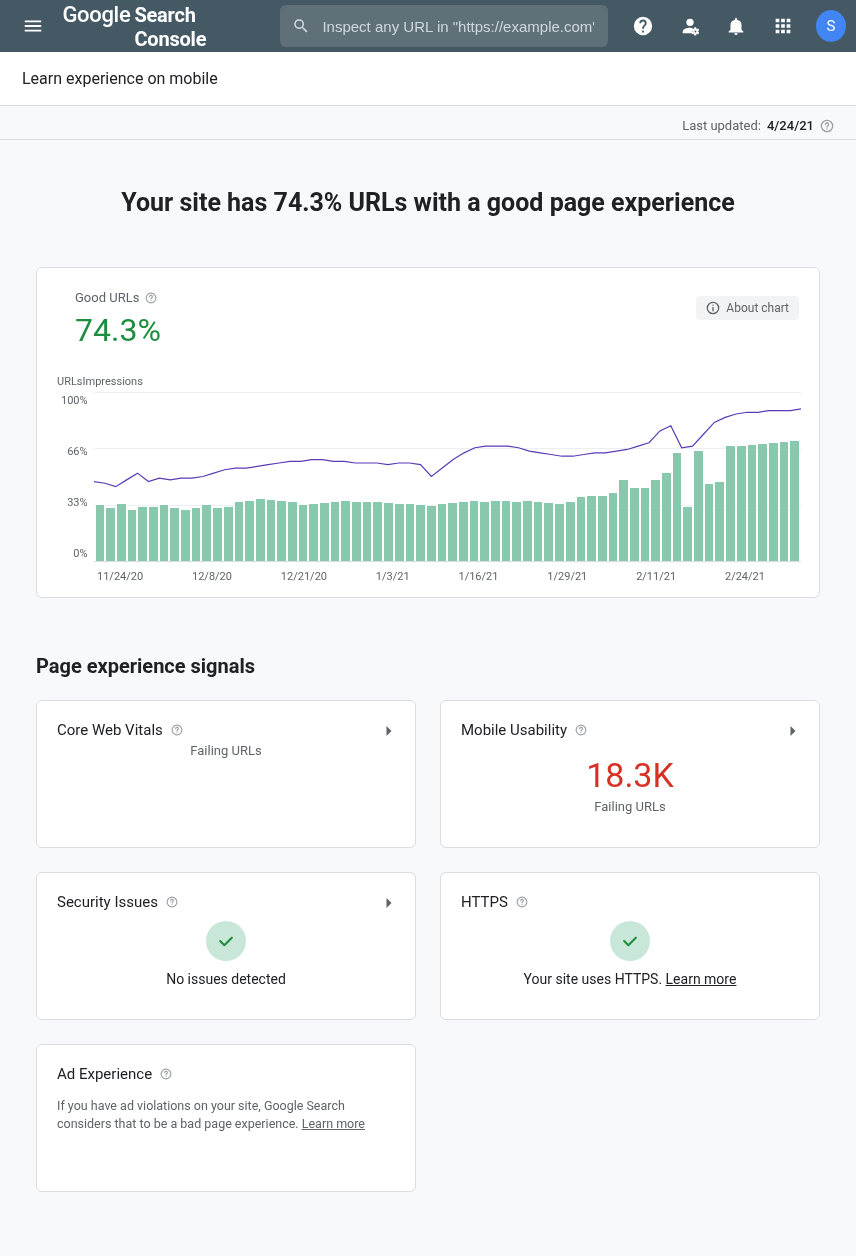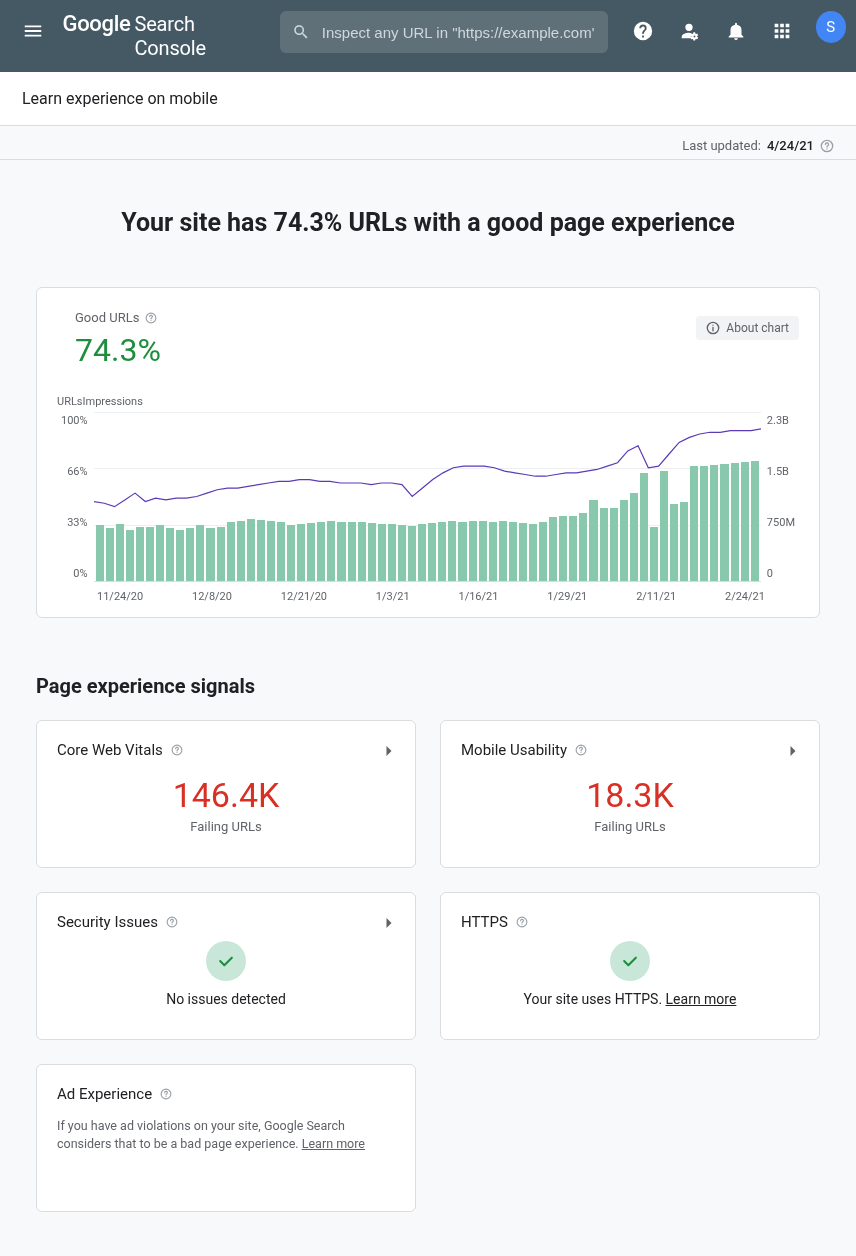--- a/index.html
+++ b/index.html
@@ -3,25 +3,25 @@
 <meta charset="utf-8">
 <style>
   :root{
     --bg:#f8f9fa; --card:#fff; --header:#455964; --border:#dadce0;
     --text:#202124; --muted:#5f6368; --green:#1e8e3e; --purple:#673ab7;
     --red:#d93025; --chart-bar:#88c9ad; --chart-line:#5c3ab7;
   }
   *{box-sizing:border-box}
   body{margin:0;font-family:Roboto,Arial,sans-serif;background:var(--bg);color:var(--text);font-size:14px;width:856px}
   
-  .appbar{height:72px;background:var(--header);display:flex;padding:11px 10px 0 14px;gap:8px;color:#fff}
+  .appbar{height:52px;background:var(--header);display:flex;align-items:center;padding:0 10px 0 14px;gap:8px;color:#fff}
   .ic-btn{width:40px;height:40px;border:none;background:none;display:flex;align-items:center;justify-content:center;color:#fff;cursor:pointer;border-radius:50%}
   .logo{display:flex;align-items:baseline;gap:4px;margin-left:2px;margin-right:12px}
   .logo-google{font-size:22px;font-family:'Product Sans',Roboto,Arial,sans-serif;font-weight:500;letter-spacing:-.3px}
-  .logo-sc{font-size:20px;font-weight:400;letter-spacing:-.2px}
+  .logo-sc{font-size:20px;font-weight:700;letter-spacing:-.2px}
   .searchbox{flex:0 0 328px;height:42px;background:rgba(255,255,255,.14);border-radius:6px;display:flex;align-items:center;padding:0 12px;color:#cfd8dc}
   .searchbox input{background:none;border:none;outline:none;color:#cfd8dc;font-size:15px;margin-left:10px;width:100%}
   .searchbox input::placeholder{color:#cfd8dc}
   .spacer{flex:1}
   .avatar{width:32px;height:32px;border-radius:50%;background:#4285f4;color:#fff;display:flex;align-items:center;justify-content:center;font-size:15px;margin-left:6px}
   
   .titlebar{height:54px;background:#fff;border-bottom:1px solid var(--border);display:flex;align-items:center;padding:0 22px;font-size:16px;color:var(--text)}
   
   .updated{display:flex;align-items:center;justify-content:flex-end;gap:6px;padding:12px 22px 6px;color:var(--muted);font-size:13px}
   .updated .date{color:var(--text);font-weight:500}
@@ -228,26 +228,20 @@
               <div class="bar" style="height: 68.6957%;"></div>
               <div class="bar" style="height: 69.1304%;"></div>
               <div class="bar" style="height: 69.5652%;"></div>
               <div class="bar" style="height: 70.4348%;"></div>
               <div class="bar" style="height: 70.8696%;"></div>
             </div>
           <svg class="line" id="lineSvg" viewBox="0 0 100 100" preserveAspectRatio="none">
               <polyline points="0,53 1.5384615384615385,54 3.076923076923077,56 4.615384615384616,52 6.153846153846154,48 7.6923076923076925,53 9.230769230769232,51 10.76923076923077,52 12.307692307692308,51 13.846153846153847,51 15.384615384615385,50 16.923076923076923,48 18.461538461538463,46 20,44.99999999999999 21.53846153846154,44.99999999999999 23.076923076923077,43.99999999999999 24.615384615384617,43.00000000000001 26.153846153846157,42.00000000000001 27.692307692307693,41 29.230769230769234,41 30.76923076923077,40 32.30769230769231,40 33.84615384615385,41 35.38461538461539,41 36.92307692307693,42.00000000000001 38.46153846153847,42.00000000000001 40,42.00000000000001 41.53846153846154,43.00000000000001 43.07692307692308,42.00000000000001 44.61538461538462,42.00000000000001 46.15384615384615,43.00000000000001 47.69230769230769,50 49.23076923076923,44.99999999999999 50.76923076923077,40 52.307692307692314,36 53.84615384615385,33 55.38461538461539,32 56.92307692307692,32 58.46153846153847,32 60,33 61.53846153846154,35 63.07692307692307,36 64.61538461538461,37 66.15384615384615,38 67.6923076923077,38 69.23076923076923,37 70.76923076923077,36 72.3076923076923,36 73.84615384615385,35 75.38461538461539,34 76.92307692307693,32 78.46153846153847,30 80,23 81.53846153846153,20 83.07692307692308,33 84.61538461538461,32 86.15384615384616,25 87.6923076923077,18 89.23076923076924,15 90.76923076923077,13 92.3076923076923,12 93.84615384615384,12 95.38461538461539,11 96.92307692307692,11 98.46153846153847,11 100,10" fill="none" stroke="var(--chart-line)" stroke-width="1.2" vector-effect="non-scaling-stroke"></polyline>
             </svg>
         </div>
-        <div class="y-right" id="yRight">
-            <span>2.3B</span>
-            <span>1.5B</span>
-            <span>750M</span>
-            <span>0</span>
-          </div>
       </div>
       <div class="x-axis" id="xAxis">
           <span>11/24/20</span>
           <span>12/8/20</span>
           <span>12/21/20</span>
           <span>1/3/21</span>
           <span>1/16/21</span>
           <span>1/29/21</span>
           <span>2/11/21</span>
           <span>2/24/21</span>
@@ -261,21 +255,20 @@
       <div class="sig-head">
         <span>Core Web Vitals</span>
         <svg class="q-icon q-icon-s" viewBox="0 0 16 16">
             <circle cx="8" cy="8" r="6.5"></circle>
             <path d="M6.2 6.2a1.8 1.8 0 113 1.3c-.6.5-1.2.8-1.2 1.7M8 11.3h0" stroke-linecap="round"></path>
           </svg>
       </div>
       <svg class="chev" width="20" height="20" viewBox="0 0 24 24" fill="currentColor">
           <path d="M9 6l6 6-6 6z"></path>
         </svg>
-      <div class="sig-value">146.4K</div>
       <div class="sig-sub">Failing URLs</div>
     </div>
 
     <div class="card sig-card">
       <div class="sig-head">
         <span>Mobile Usability</span>
         <svg class="q-icon q-icon-s" viewBox="0 0 16 16">
             <circle cx="8" cy="8" r="6.5"></circle>
             <path d="M6.2 6.2a1.8 1.8 0 113 1.3c-.6.5-1.2.8-1.2 1.7M8 11.3h0" stroke-linecap="round"></path>
           </svg>

